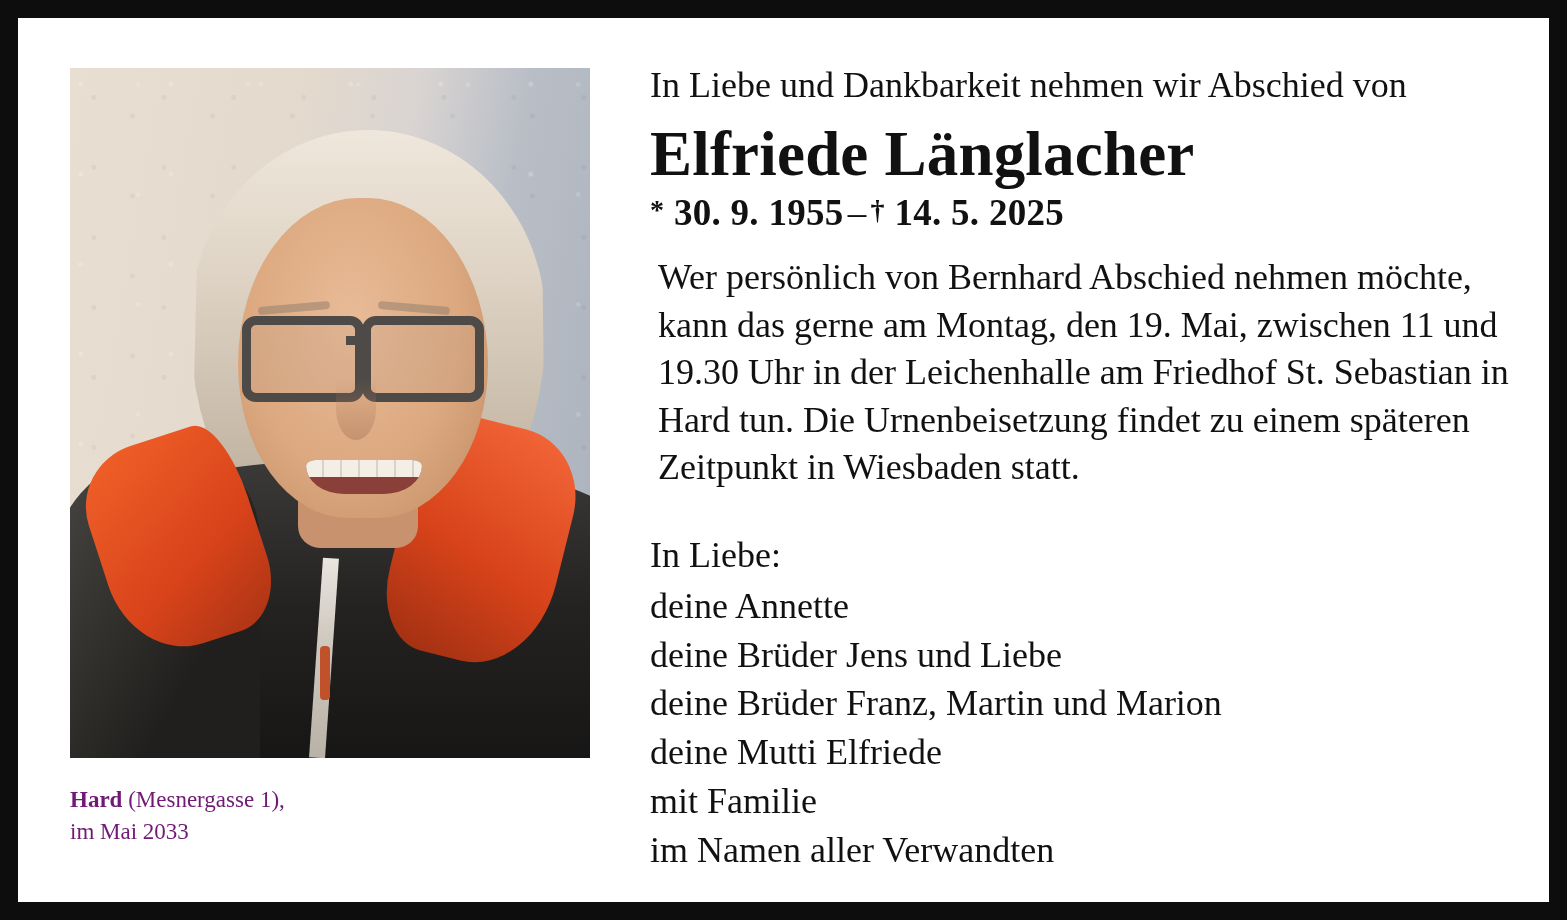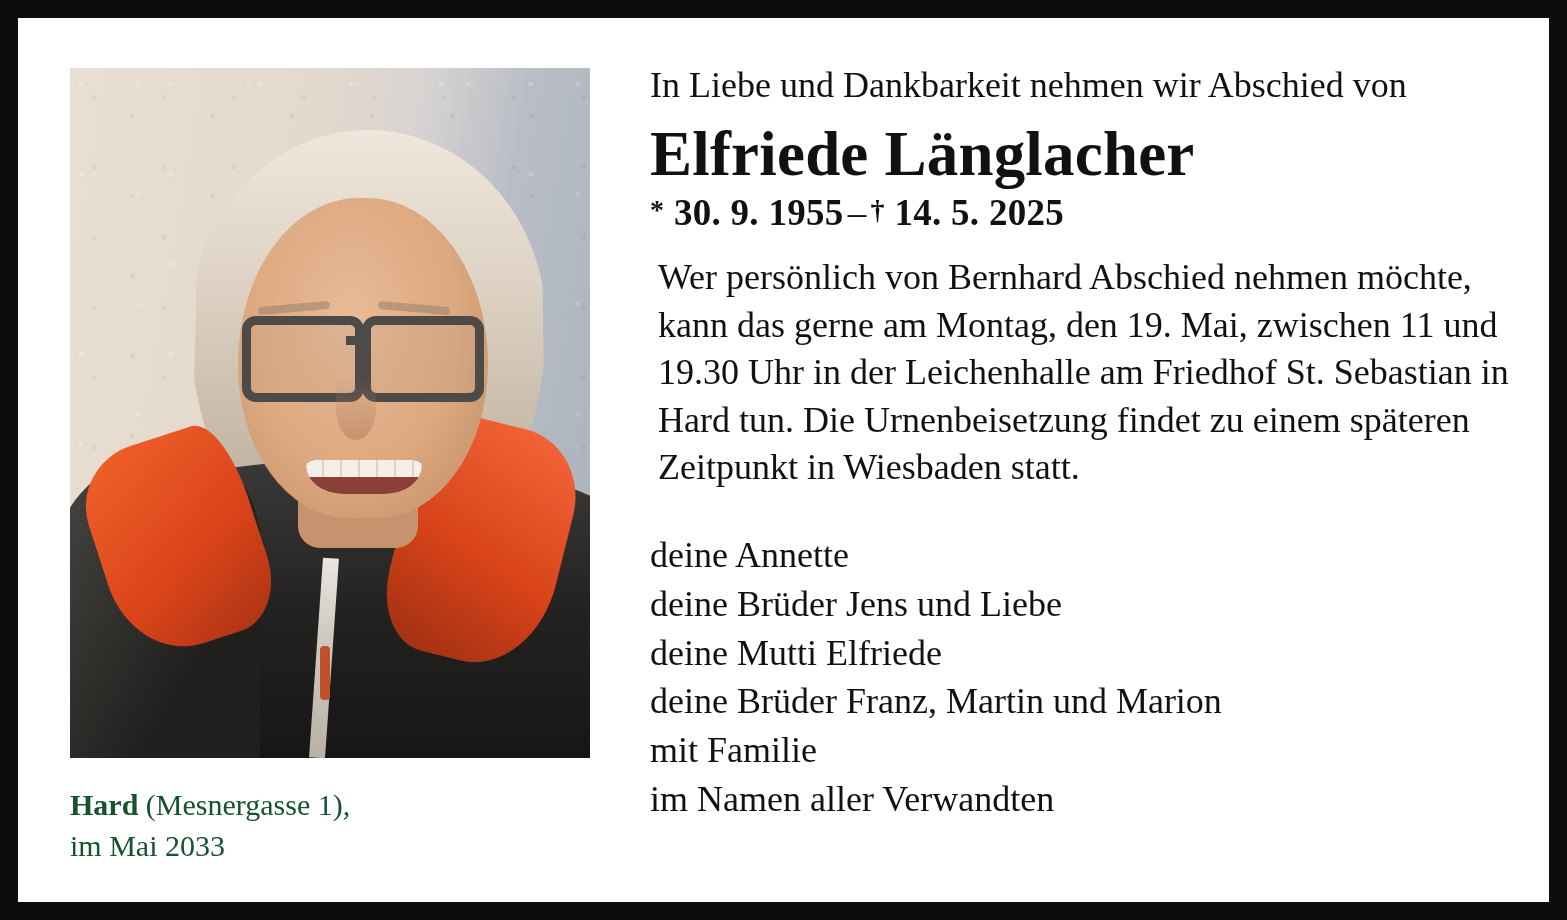--- a/index.html
+++ b/index.html
@@ -227,23 +227,23 @@
   }
   .portrait .teeth {
     position: absolute;
     left: 0; top: 0;
     width: 116px; height: 17px;
     background: repeating-linear-gradient(90deg, #f3eee6 0 16px, #d9d2c6 16px 18px);
   }
 
   .caption {
     margin-top: 26px;
-    font-size: 30px;
+    font-size: 23px;
     line-height: 1.38;
-    color: #14532d;
+    color: #701a75;
   }
   .caption b { font-weight: 700; }
 
   
   .right-col {
     flex: 1 1 auto;
     padding-left: 40px;
     padding-top: 16px;
   }
 
@@ -335,26 +335,27 @@
       <h1 class="name">Elfriede Länglacher</h1>
 
       <div class="dates">
         <span class="sym">*</span>
         <span>30. 9. 1955</span><span class="dash">–</span><span class="sym">†</span>
         <span>14. 5. 2025</span>
       </div>
 
       <p class="body-text">Wer persönlich von Bernhard Abschied nehmen möchte, kann das gerne am Montag, den 19. Mai, zwischen 11 und 19.30 Uhr in der Leichenhalle am Friedhof St. Sebastian in Hard tun. Die Urnenbeisetzung findet zu einem späteren Zeitpunkt in Wiesbaden statt.</p>
 
+      <p class="closing-label">In Liebe:</p>
 
       <div class="family-list">
         <div><span>deine </span><b>Annette</b></div>
         <div><span>deine Brüder </span><b>Jens</b><span> und </span><b>Liebe</b></div>
+        <div><span>deine Brüder </span><b>Franz, Martin</b><span> und </span><b>Marion</b></div>
         <div><span>deine Mutti </span><b>Elfriede</b></div>
-        <div><span>deine Brüder </span><b>Franz, Martin</b><span> und </span><b>Marion</b></div>
         <div>mit Familie</div>
         <div>im Namen aller Verwandten</div>
       </div>
 
     </div>
 
   </div>
 </div>
 
 </body></html>

